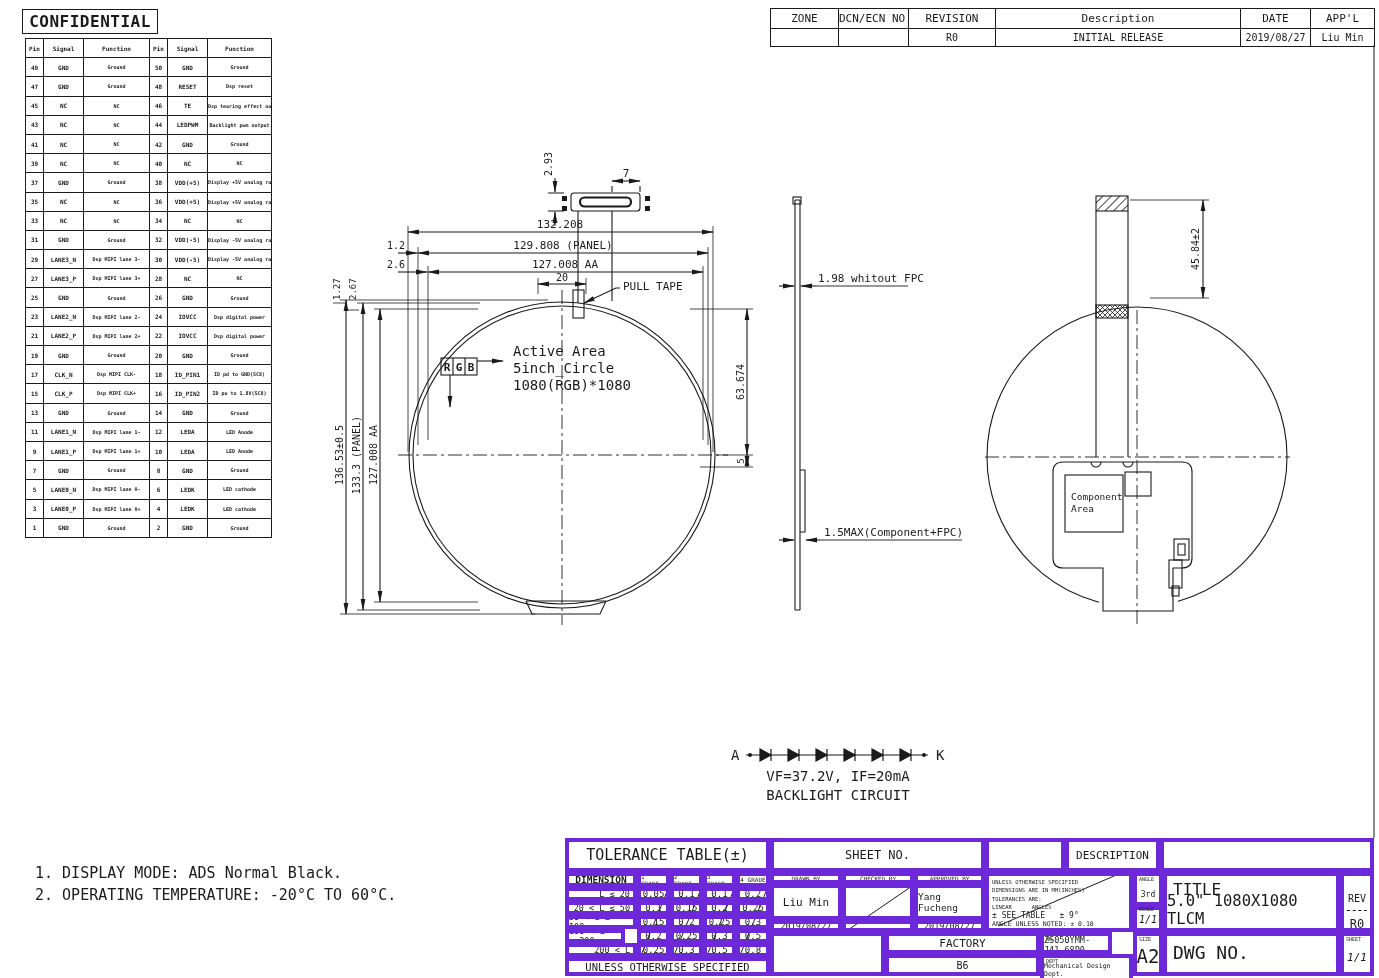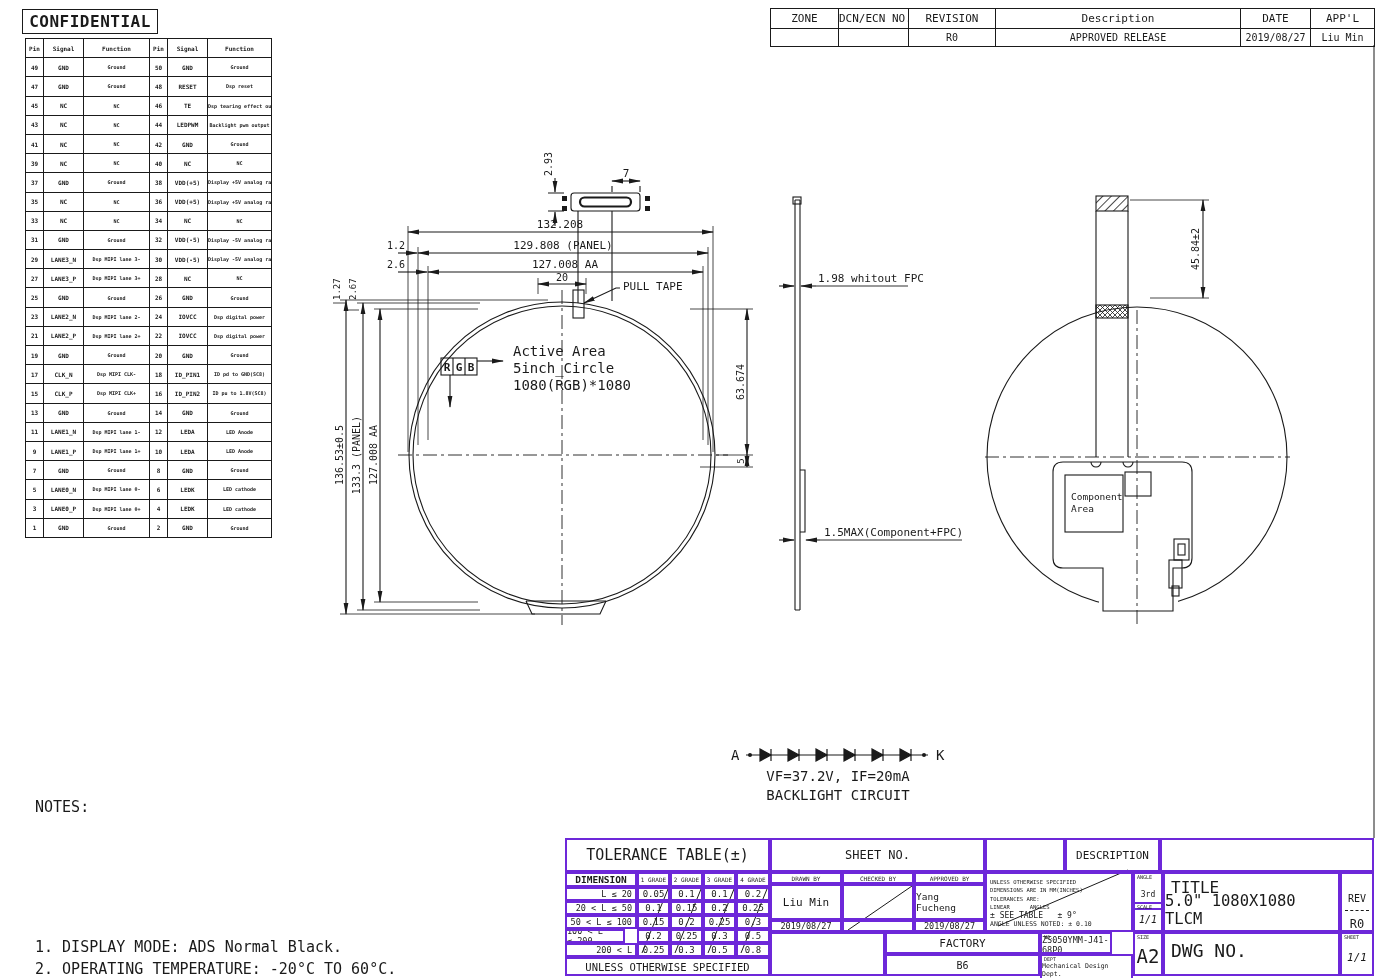--- a/index.html
+++ b/index.html
@@ -16,21 +16,21 @@
   .pin-table th,.pin-table td{border:1px solid #1a1a1a;font-size:6px;font-weight:bold;text-align:center;
         padding:0;height:18.2px;overflow:hidden;white-space:nowrap}
   .rev-table{position:absolute;left:770px;top:8px;width:604px}
   .rev-table th{border:1px solid #1a1a1a;font-weight:normal;font-size:11px;height:19px;padding:0;white-space:nowrap;overflow:hidden}
   .rev-table td{border:1px solid #1a1a1a;font-size:10px;height:17px;text-align:center;padding:0;white-space:nowrap;overflow:hidden}
   
   #notes{position:absolute;left:35px;top:752px;font-size:15px;line-height:22px;white-space:pre}
   #notes .nt{margin-bottom:8px}
   
   #tb{position:absolute;left:565px;top:838px;width:809px;height:138px;font-family:"DejaVu Sans Mono",monospace}
-  #tb .cell{position:absolute;border:2px solid #6d28d9;box-sizing:border-box;display:flex;
+  #tb .cell{position:absolute;border:4px solid #6d28d9;box-sizing:border-box;display:flex;
         align-items:center;justify-content:center;overflow:hidden;background:transparent}
   #tb .corner{position:absolute;top:1px;left:2px;font-size:5px;line-height:5px}
   .col{flex-direction:column}
   .left{justify-content:flex-start}
 </style>
 </head>
 <body>
 
 <div id="sheet">
 
@@ -470,29 +470,28 @@
           <th>DATE</th>
           <th>APP'L</th>
         </tr>
     </thead>
     <tbody>
       <tr>
 
       <td></td>
           <td></td>
           <td>R0</td>
-          <td>APPROVED RELEASE</td>
+          <td>INITIAL RELEASE</td>
           <td>2019/08/27</td>
           <td>Liu Min</td>
         </tr>
     </tbody>
   </table>
 
   <div id="notes">
-    <div class="nt">NOTES:</div>
     <div>
       
     <div>1. DISPLAY MODE: ADS Normal Black.</div><div>2. OPERATING TEMPERATURE: -20°C TO 60°C.</div></div>
   </div>
 
   <div id="tb">
 
     <div class="cell" style="left:0;top:0;width:205px;height:34px;font-size:15px">TOLERANCE TABLE(±)</div>
     <div class="cell" style="left:0;top:34px;width:72px;height:15px;font-size:9.5px;font-weight:bold">DIMENSION</div>
     <div class="cell" style="left:72px;top:34px;width:33px;height:15px;font-size:6px">1 GRADE</div>

